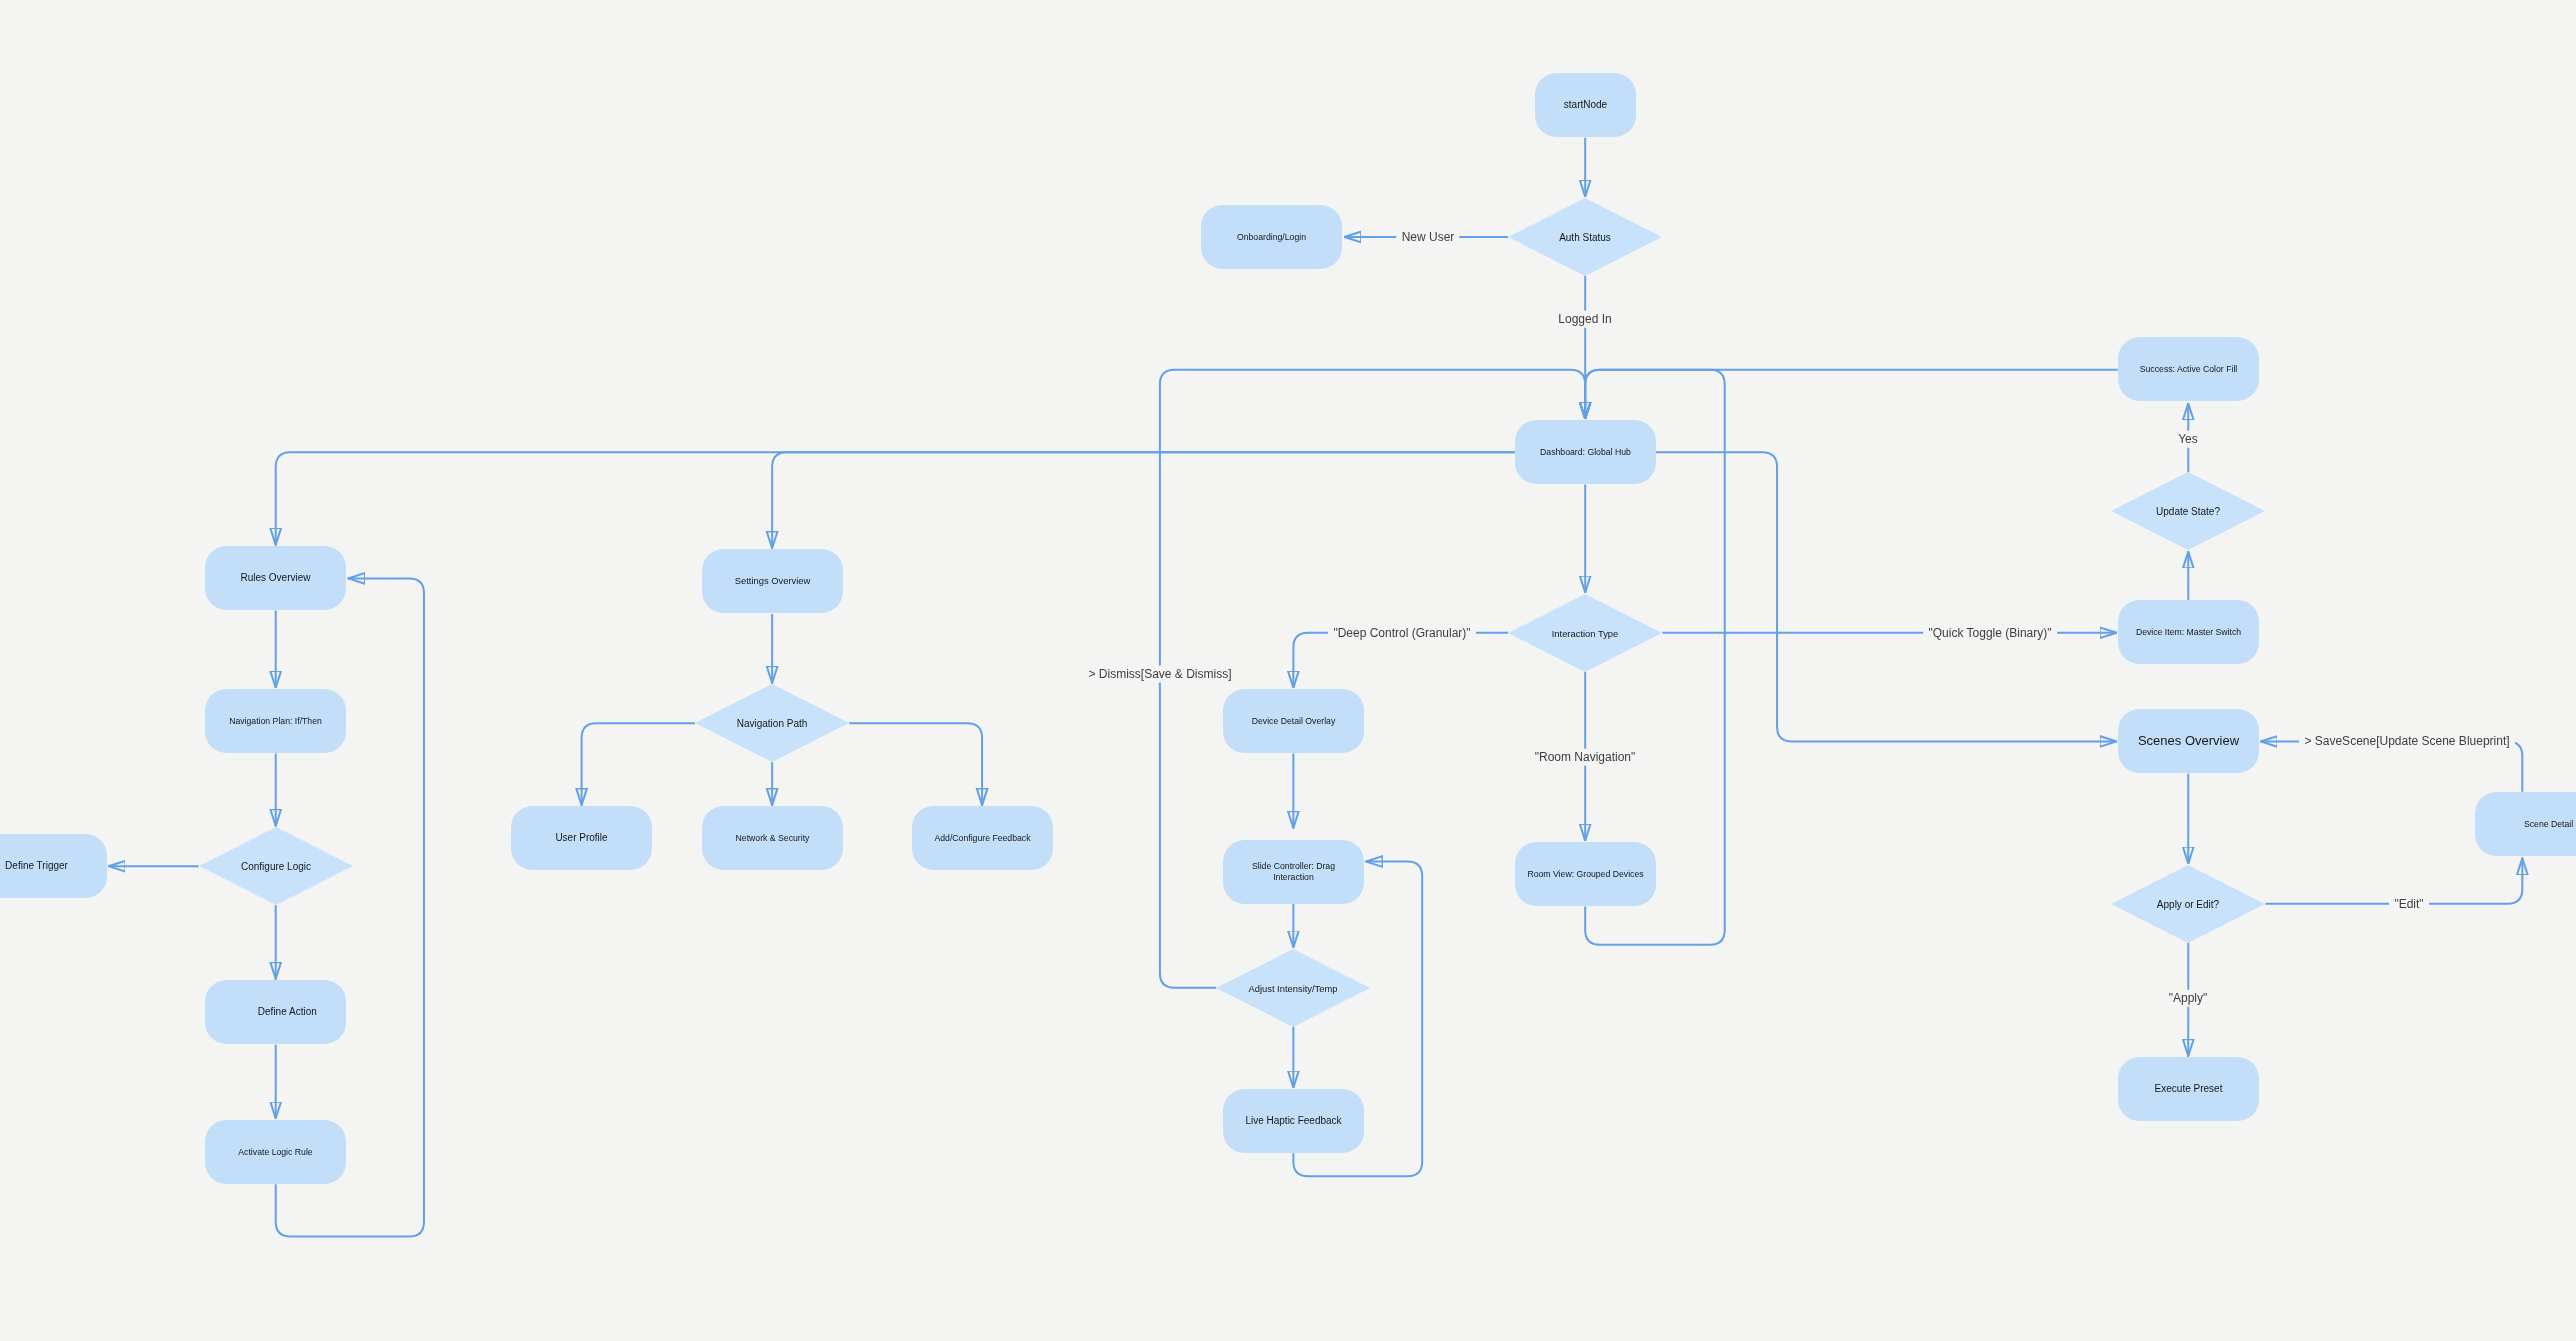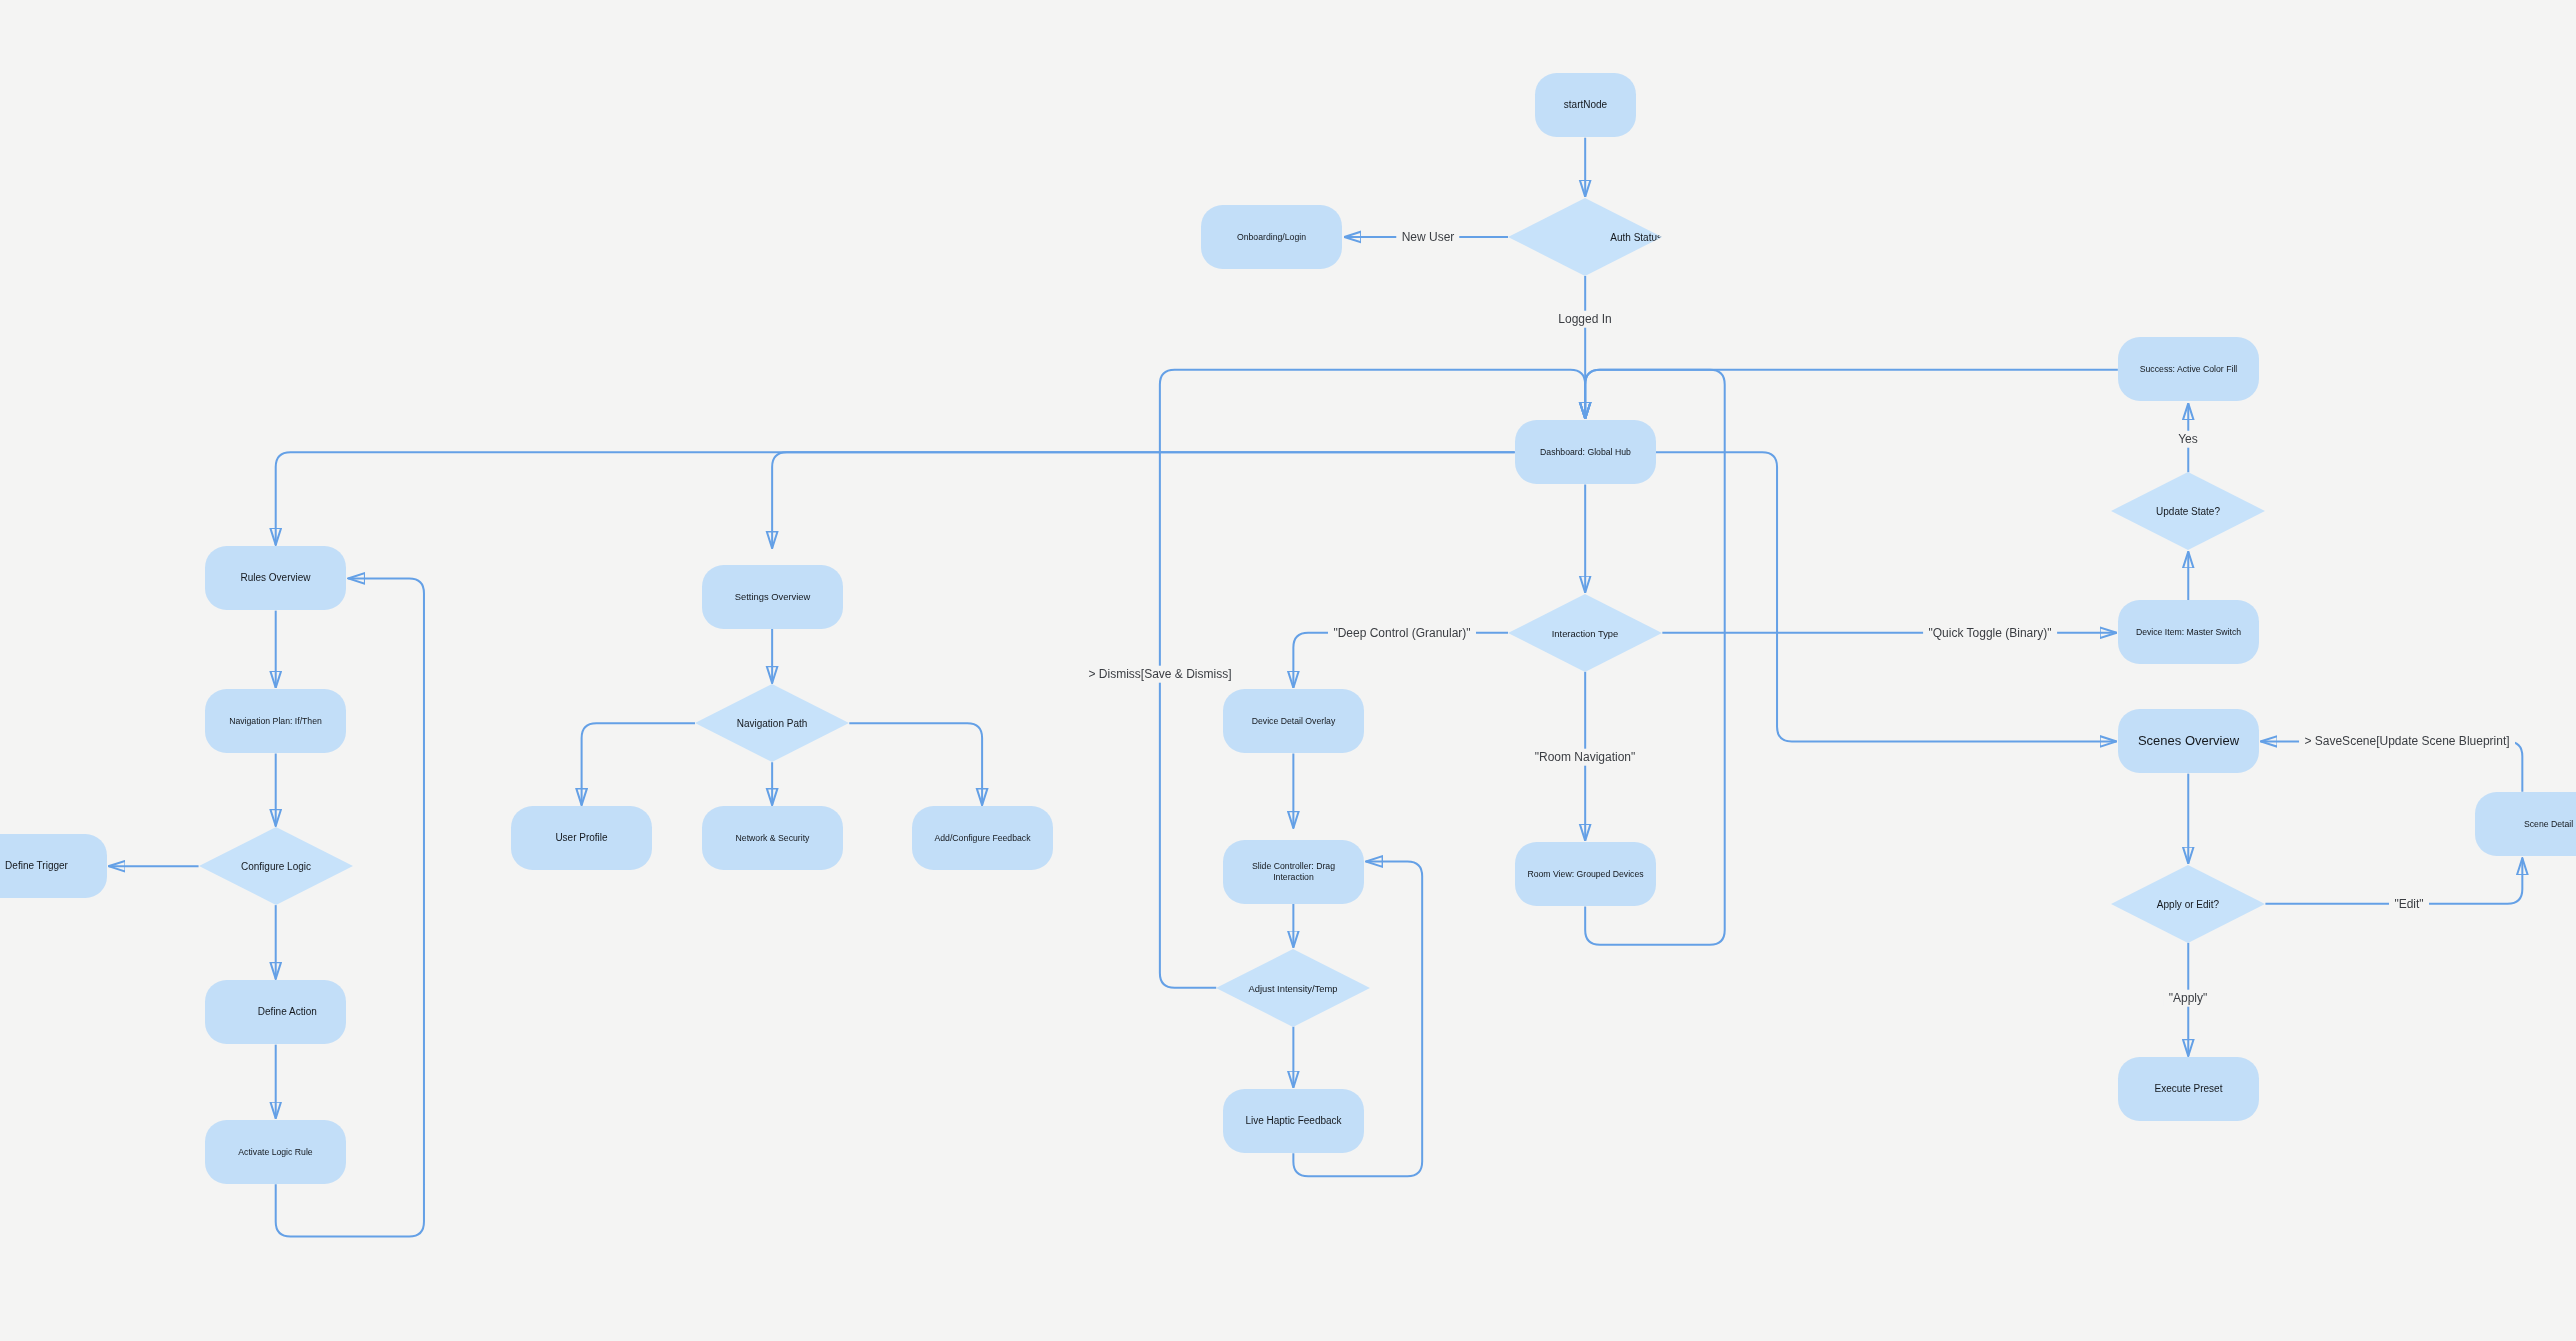--- a/index.html
+++ b/index.html
@@ -71,21 +71,21 @@
   <path d="M 2468 674 L 2627 674 Q 2649 674 2649 696 L 2649 1083 Q 2649 1105 2671 1105 L 3155 1105" marker-end="url(#arrow)"></path>
   <path d="M 3262 1153 L 3262 1287" marker-end="url(#arrow)"></path>
   <path d="M 3262 1405 L 3262 1574" marker-end="url(#arrow)"></path>
   <path d="M 3377 1347 L 3738 1347 Q 3760 1347 3760 1325 L 3760 1279" marker-end="url(#arrow)"></path>
   <path d="M 3760 1180 L 3760 1127 Q 3760 1105 3738 1105 L 3370 1105" marker-end="url(#arrow)"></path>
 </svg>
 
 <div class="node" style="left:1535px;top:73px;width:101px;">
     <span>startNode</span>
   </div>
-<div class="diamond" style="left:1508px;top:198px;justify-content:flex-end;">
+<div class="diamond" style="left:1508px;top:198px;">
     <span>Auth Status</span>
   </div>
 <div class="node sm" style="left:1201px;top:205px;">
     <span>Onboarding/Login</span>
   </div>
 <div class="node sm" style="left:1515px;top:420px;">
     <span>Dashboard: Global Hub</span>
   </div>
 <div class="node sm" style="left:2118px;top:337px;border-radius:22px;">
     <span>Success: Active Color Fill</span>
@@ -125,21 +125,21 @@
   </div>
 <div class="node" style="left:-34px;top:834px;">
     <span>Define Trigger</span>
   </div>
 <div class="node" style="left:205px;top:980px;padding-left:33px;">
     <span>Define Action</span>
   </div>
 <div class="node sm" style="left:205px;top:1120px;">
     <span>Activate Logic Rule</span>
   </div>
-<div class="node" style="left:702px;top:549px;font-size:9.4px;margin-top:16px;">
+<div class="node" style="left:702px;top:549px;font-size:9.4px;">
     <span>Settings Overview</span>
   </div>
 <div class="diamond" style="left:695px;top:684px;">
     <span>Navigation Path</span>
   </div>
 <div class="node" style="left:511px;top:806px;">
     <span>User Profile</span>
   </div>
 <div class="node sm" style="left:702px;top:806px;">
     <span>Network &amp; Security</span>

